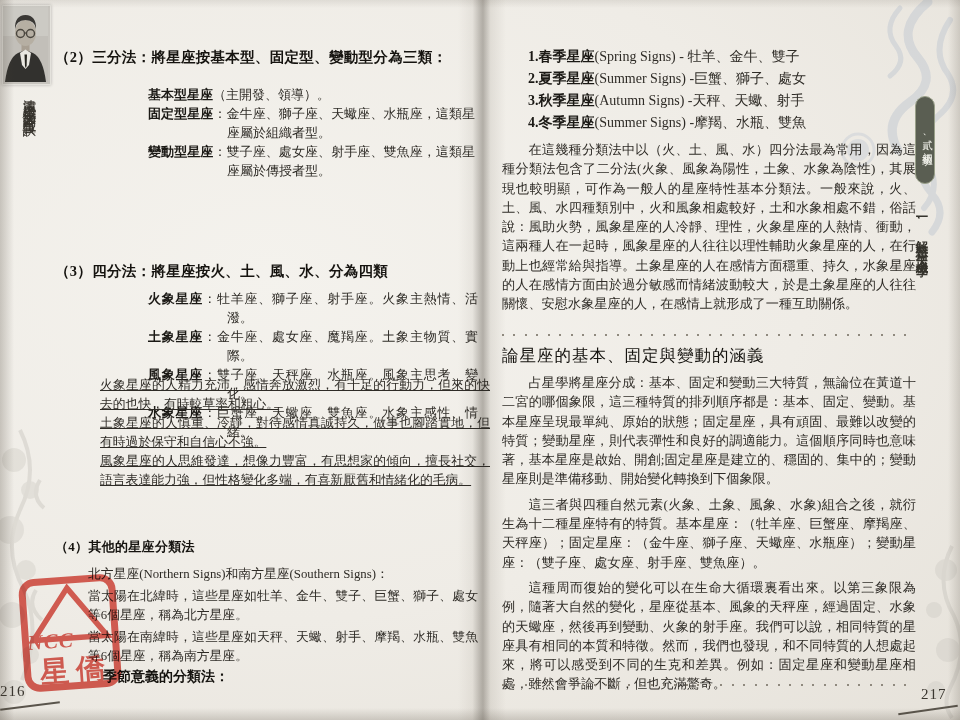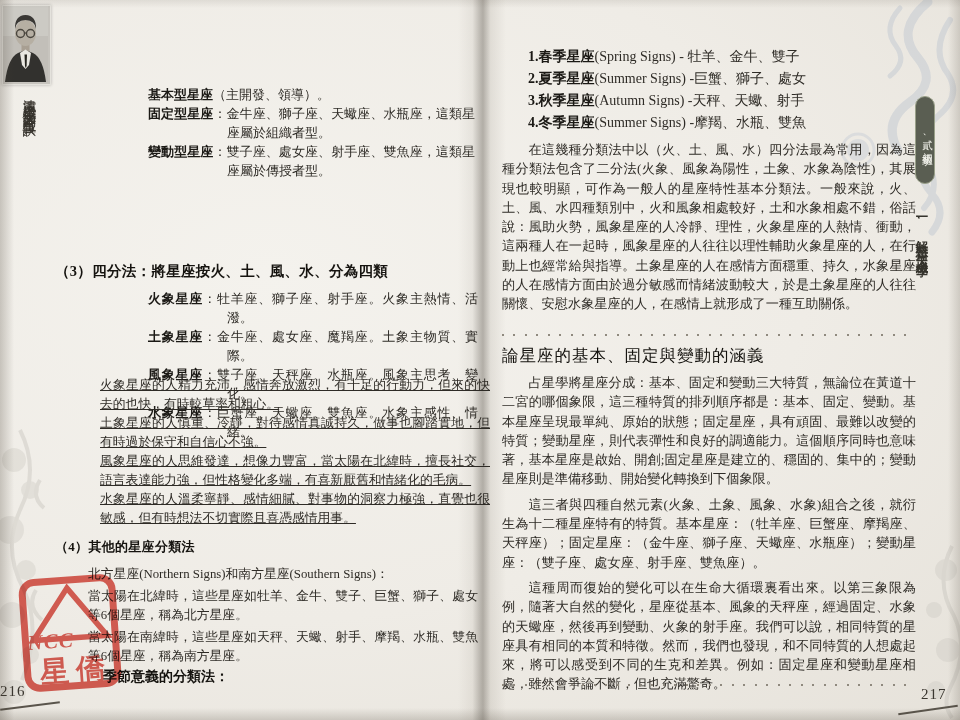--- a/index.html
+++ b/index.html
@@ -117,39 +117,39 @@
       <circle cx="27.5" cy="27.5" r="4" fill="none" stroke="#4a463f" stroke-width="1.4"></circle>
       <line x1="21.5" y1="27" x2="23.5" y2="27" stroke="#4a463f" stroke-width="1.2"></line>
       <path d="M2 76 Q5 52 15 47 L22.5 44 L30 47 Q40 52 43 76 Z" fill="#32312e"></path>
       <path d="M17 47 L22.5 43.5 L28 47 L26 59 L22.5 63 L19 59 Z" fill="#e9e7e1"></path>
       <path d="M21.5 48.5 L24 48.5 L23.6 60 L22.6 62 L22 60 Z" fill="#26251f"></path>
     </svg>
   </div>
 
   <div class="spine">洩露天機星座大師的占星真訣(1)</div>
 
+  <div class="tx hA" style="left:55px;top:48px;width:422px;">（2）三分法：將星座按基本型、固定型、變動型分為三類：</div>
   <div class="tx list" style="left:148px;top:85px;width:327px;">
     <div class="li"><span class="lbl">基本型星座</span><span>（主開發、領導）。</span></div>
     <div class="li"><span class="lbl">固定型星座</span><span>：金牛座、獅子座、天蠍座、水瓶座，這類星座屬於組織者型。</span></div>
     <div class="li"><span class="lbl">變動型星座</span><span>：雙子座、處女座、射手座、雙魚座，這類星座屬於傳授者型。</span></div>
   </div>
 
   <div class="tx hA" style="left:55px;top:262px;width:422px;">（3）四分法：將星座按火、土、風、水、分為四類</div>
   <div class="tx list" style="left:148px;top:289px;width:330px;">
     <div class="li"><span class="lbl">火象星座</span><span>：牡羊座、獅子座、射手座。火象主熱情、活潑。</span></div>
     <div class="li"><span class="lbl">土象星座</span><span>：金牛座、處女座、魔羯座。土象主物質、實際。</span></div>
     <div class="li"><span class="lbl">風象星座</span><span>：雙子座、天秤座、水瓶座。風象主思考、變化。</span></div>
     <div class="li"><span class="lbl">水象星座</span><span>：巨蟹座、天蠍座、雙魚座。水象主感性、情緒。</span></div>
   </div>
 
   <div class="tx paras" style="left:100px;top:376px;width:390px;text-decoration:underline;">
     <p>火象星座的人精力充沛，感情奔放激烈，有十足的行動力，但來的快去的也快，有時較草率和粗心。</p>
     <p>土象星座的人慎重、冷靜，對待感情真誠持久，做事也腳踏實地，但有時過於保守和自信心不強。</p>
-    <p>風象星座的人思維發達，想像力豐富，當太陽在北緯時，擅長社交，語言表達能力強，但性格變化多端，有喜新厭舊和情緒化的毛病。</p>
-    <p>水象星座的人溫柔寧靜、感情細膩、對事物的洞察力極強，直覺也很敏感，但有時想法不切實際且喜憑感情用事。</p>
+    <p>風象星座的人思維發達，想像力豐富，有思想家的傾向，擅長社交，語言表達能力強，但性格變化多端，有喜新厭舊和情緒化的毛病。</p>
   </div>
 
   <div class="tx hA" style="left:55px;top:538px;width:300px;font-size:13px;">（4）其他的星座分類法</div>
   <div class="tx smallp" style="left:88px;top:565px;width:390px;">北方星座(Northern Signs)和南方星座(Southern Signs)：</div>
   <div class="tx smallp" style="left:88px;top:587px;width:390px;">當太陽在北緯時，這些星座如牡羊、金牛、雙子、巨蟹、獅子、處女等6個星座，稱為北方星座。</div>
   <div class="tx smallp" style="left:88px;top:628px;width:390px;">當太陽在南緯時，這些星座如天秤、天蠍、射手、摩羯、水瓶、雙魚等6個星座，稱為南方星座。</div>
   <div class="tx seasonHead" style="left:103px;top:668px;width:300px;">季節意義的分類法：</div>
 
   <div class="pnum" style="left:0;top:683px;">216</div>
   <div class="prule" style="left:0px;top:705px;width:60px;transform:rotate(-7deg);"></div>

